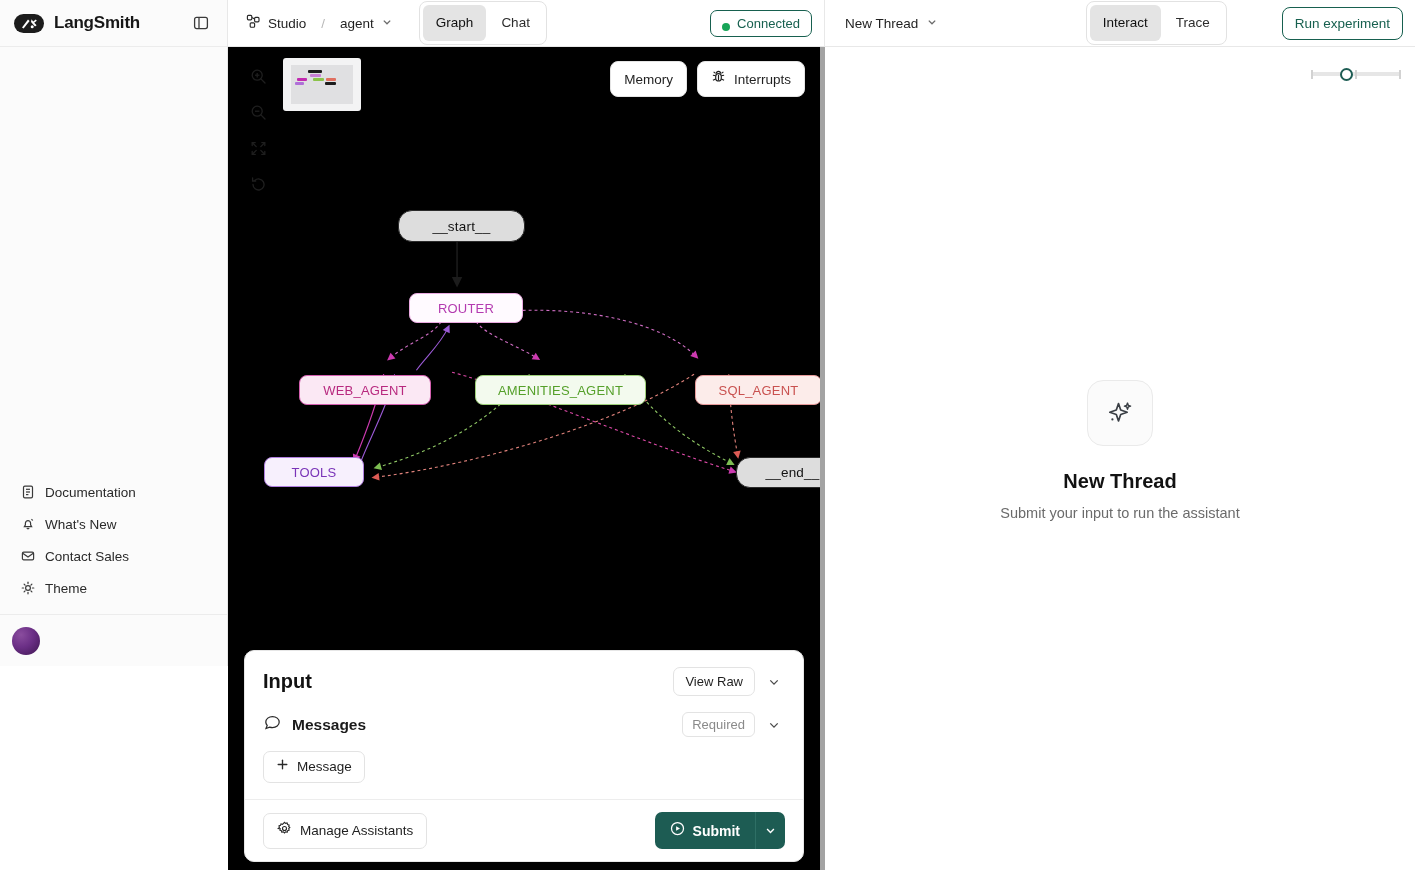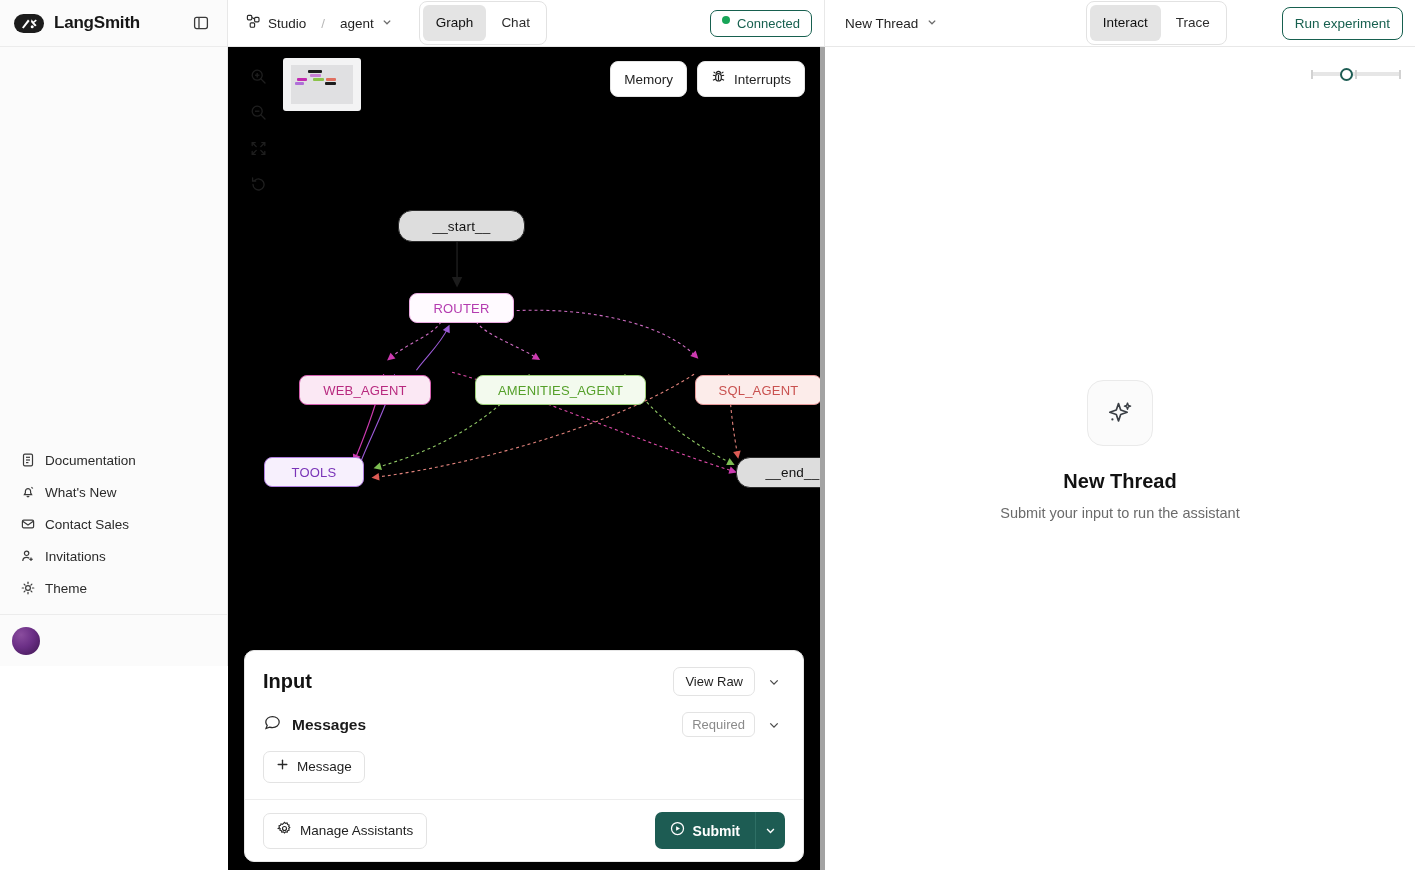--- a/index.html
+++ b/index.html
@@ -78,21 +78,21 @@
   }
   .seg-btn {
     font-size: 13.5px; color: #2d2d2d; padding: 9px 13px;
     border-radius: 6px; cursor: pointer; background: transparent; border: none;
     font-family: inherit; line-height: 18px;
   }
   .seg-btn.active { background: #e4e4e4; color: #111; }
 
   .status-pill {
     margin-left: auto;
-    display: inline-flex; align-items: flex-start; gap: 7px;
+    display: inline-flex; align-items: flex-end; gap: 7px;
     border: 1px solid #17604f; color: #17604f; background: #ffffff;
     border-radius: 7px; padding: 5px 11px; font-size: 13px; cursor: pointer;
   }
   .status-dot { width: 8px; height: 8px; border-radius: 50%; background: #18a558; }
 
   .topbar-right {
     height: 47px; flex: 0 0 47px; display: flex; align-items: center;
     padding: 0 12px 0 14px; gap: 10px; border-bottom: 1px solid #e8e8e8;
     background: #fff;
   }
@@ -294,31 +294,20 @@
           <svg width="14" height="14" viewBox="0 0 14 14" fill="none" stroke="#3a3a3a" stroke-width="1.2">
             <rect x="1.4" y="3.2" width="11.2" height="7.6" rx="1.3"></rect>
             <path d="M1.7 4.2 7 8.1l5.3-3.9"></path>
           </svg>
         </span>
         <span>Contact Sales</span>
       </div>
       <div class="sb-link">
         <span class="ic">
           <svg width="14" height="14" viewBox="0 0 14 14" fill="none" stroke="#3a3a3a" stroke-width="1.2">
-            <circle cx="5.6" cy="4.3" r="2.2"></circle>
-            <path d="M1.8 12c0-2.2 1.7-3.6 3.8-3.6 1 0 1.9.3 2.6.9"></path>
-            <line x1="10" y1="8.6" x2="10" y2="12"></line>
-              <line x1="8.3" y1="10.3" x2="11.7" y2="10.3"></line>
-          </svg>
-        </span>
-        <span>Invitations</span>
-      </div>
-      <div class="sb-link">
-        <span class="ic">
-          <svg width="14" height="14" viewBox="0 0 14 14" fill="none" stroke="#3a3a3a" stroke-width="1.2">
             <circle cx="7" cy="7" r="2.4"></circle>
             <g stroke-linecap="round">
               <line x1="7" y1="1.2" x2="7" y2="2.6"></line>
                 <line x1="7" y1="11.4" x2="7" y2="12.8"></line>
               <line x1="1.2" y1="7" x2="2.6" y2="7"></line>
                 <line x1="11.4" y1="7" x2="12.8" y2="7"></line>
               <line x1="3.1" y1="3.1" x2="4.1" y2="4.1"></line>
                 <line x1="9.9" y1="9.9" x2="10.9" y2="10.9"></line>
               <line x1="10.9" y1="3.1" x2="9.9" y2="4.1"></line>
                 <line x1="4.1" y1="9.9" x2="3.1" y2="10.9"></line>
@@ -502,21 +491,21 @@
 
           <path d="M470,330 C400,376 260,420 148,434" stroke="#e1837c" stroke-width="1.1" fill="none" stroke-dasharray="3,3" marker-end="url(#ah-red)"></path>
 
           <path d="M505,330 C506,362 510,390 514,412" stroke="#e1837c" stroke-width="1.1" fill="none" stroke-dasharray="3,3" marker-end="url(#ah-red)"></path>
         </svg>
 
         <div class="graph-canvas" id="graph-nodes">
             <div class="node terminal" style="left: 170px; top: 163px; width: 127px; height: 32px; color: rgb(18, 18, 18);">
               <span>__start__</span>
             </div>
-            <div class="node box" style="left: 181px; top: 246px; width: 105px; height: 30px; border-color: rgb(233, 169, 224); background: rgb(255, 250, 255); color: rgb(180, 59, 176);">
+            <div class="node box" style="left: 181px; top: 246px; width: 114px; height: 30px; border-color: rgb(233, 169, 224); background: rgb(255, 250, 255); color: rgb(180, 59, 176);">
               <span>ROUTER</span>
             </div>
             <div class="node box" style="left: 71px; top: 328px; width: 132px; height: 30px; border-color: rgb(212, 95, 176); background: rgb(251, 232, 244); color: rgb(184, 41, 127);">
               <span>WEB_AGENT</span>
             </div>
             <div class="node box" style="left: 247px; top: 328px; width: 171px; height: 30px; border-color: rgb(158, 208, 122); background: rgb(243, 250, 238); color: rgb(85, 160, 42);">
               <span>AMENITIES_AGENT</span>
             </div>
             <div class="node box" style="left: 467px; top: 328px; width: 127px; height: 30px; border-color: rgb(231, 154, 154); background: rgb(252, 236, 234); color: rgb(201, 81, 79);">
               <span>SQL_AGENT</span>

